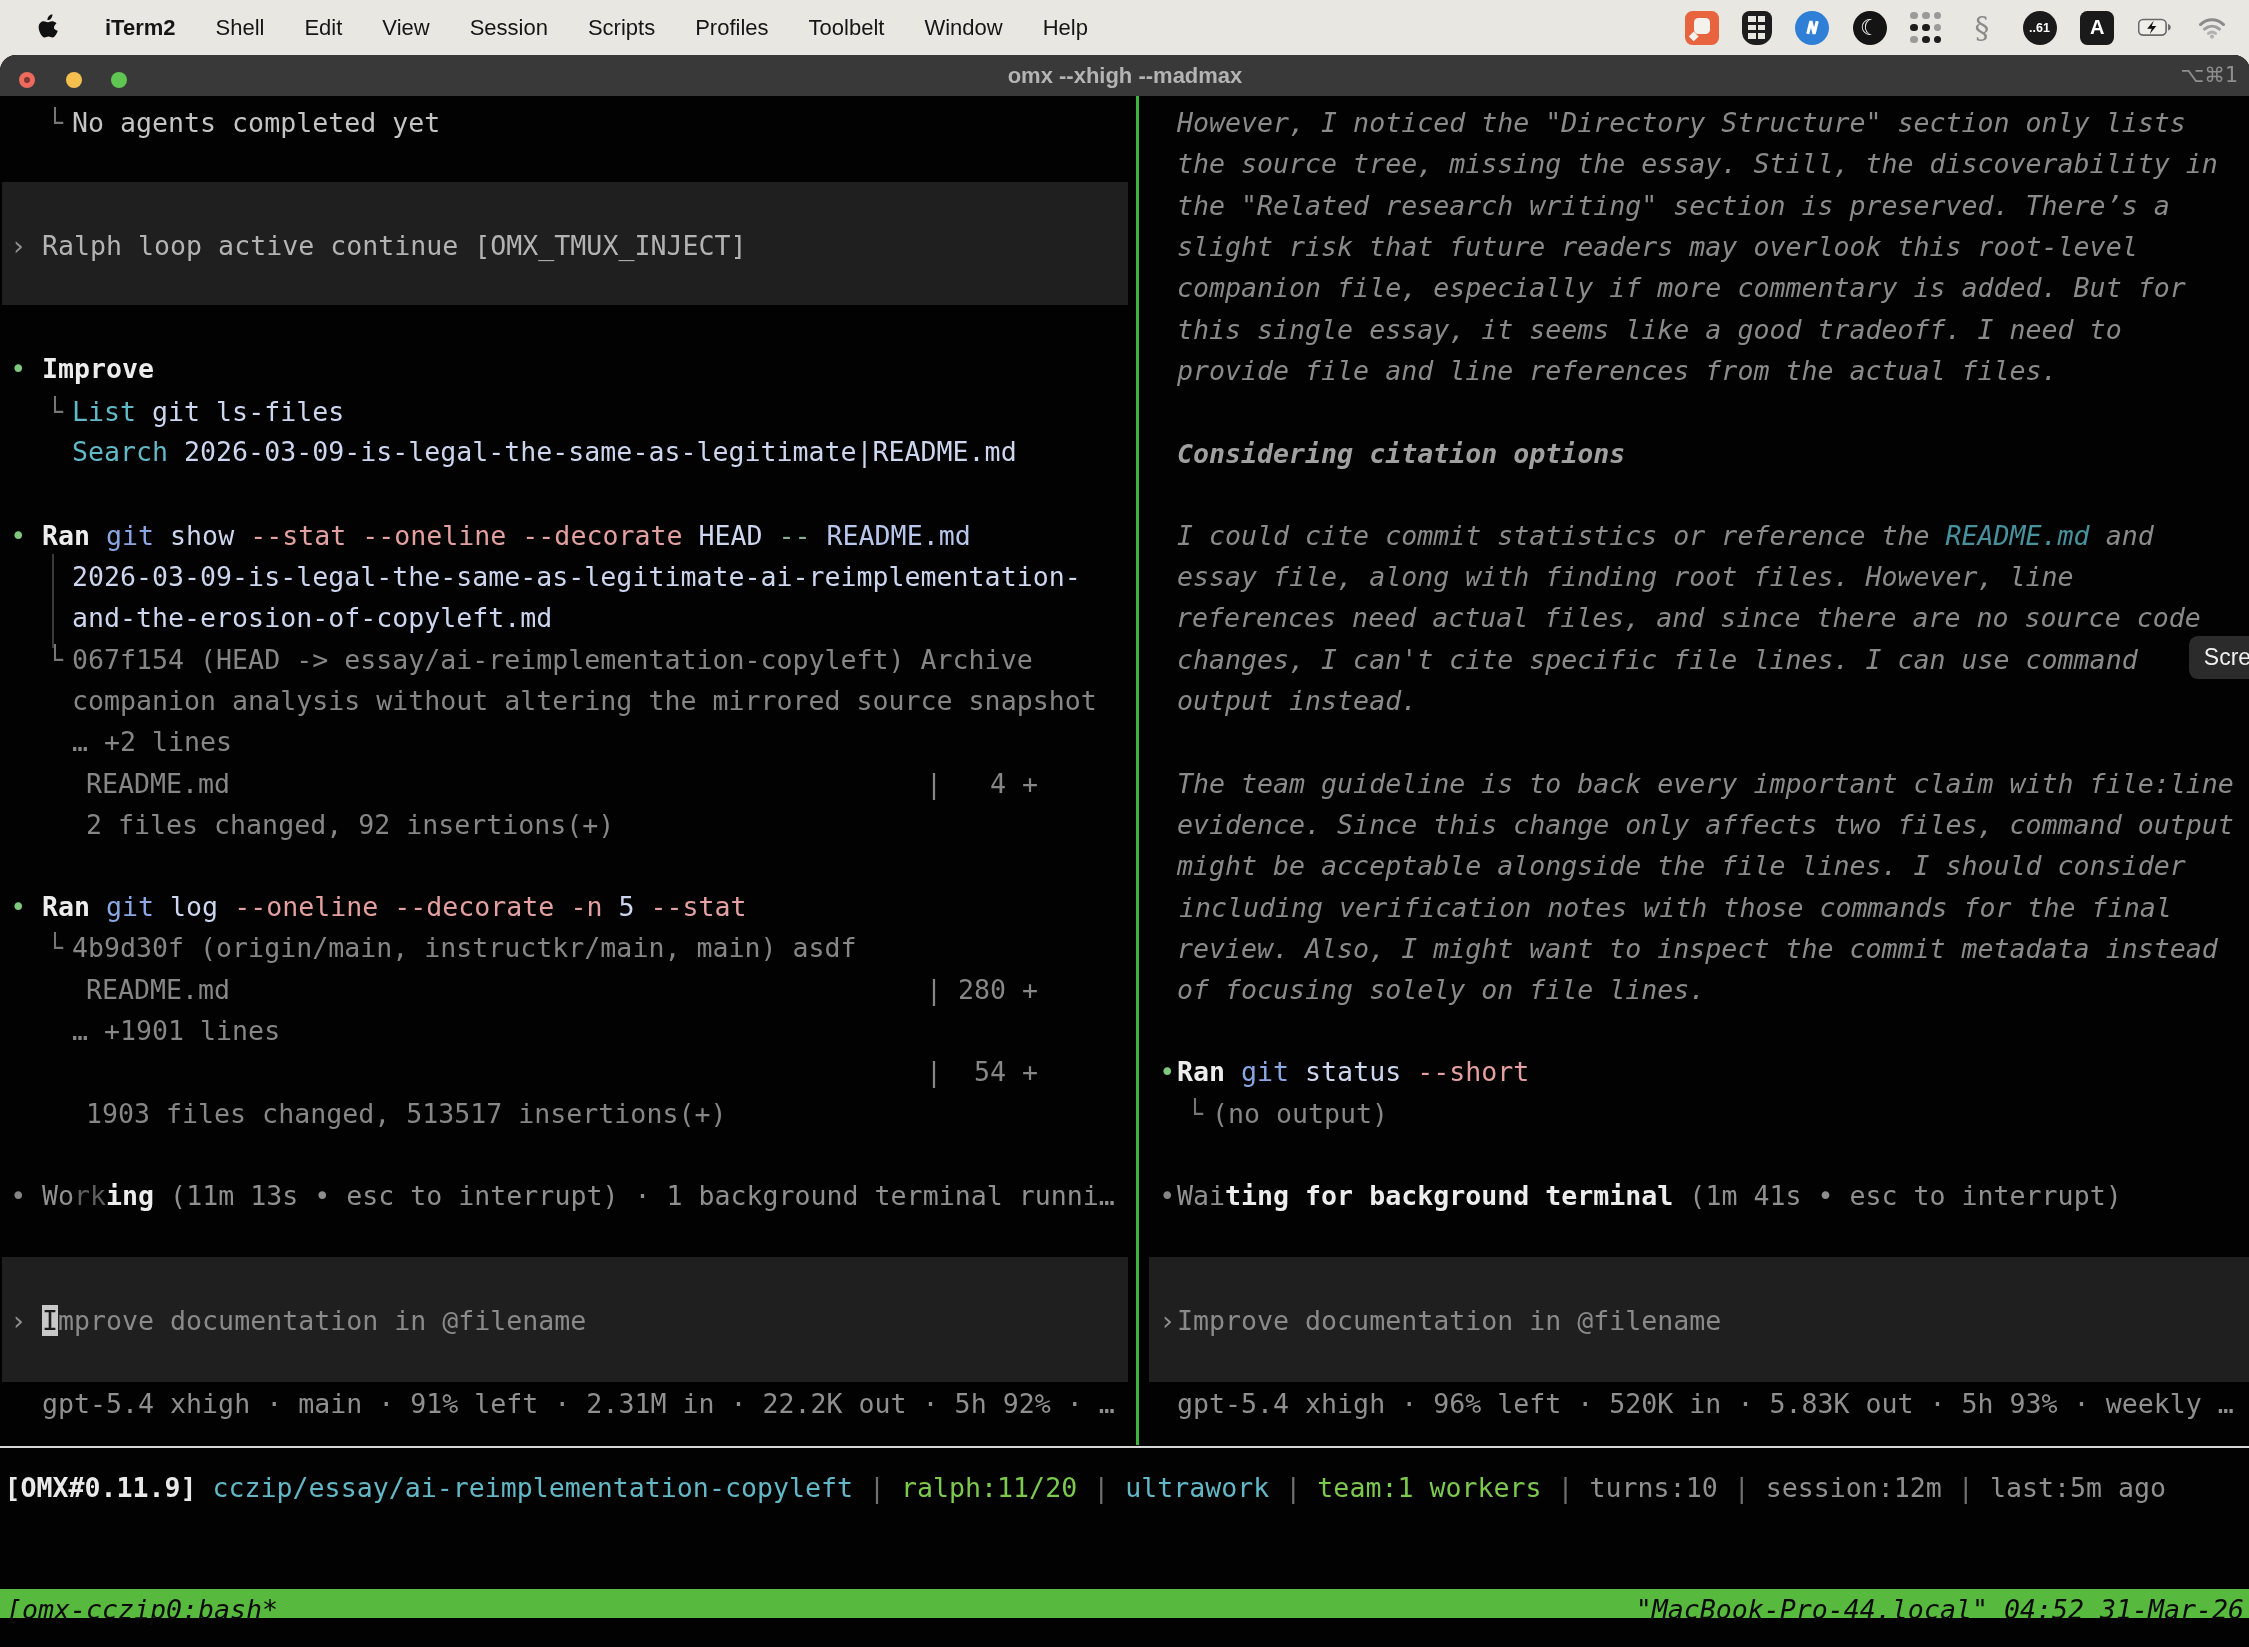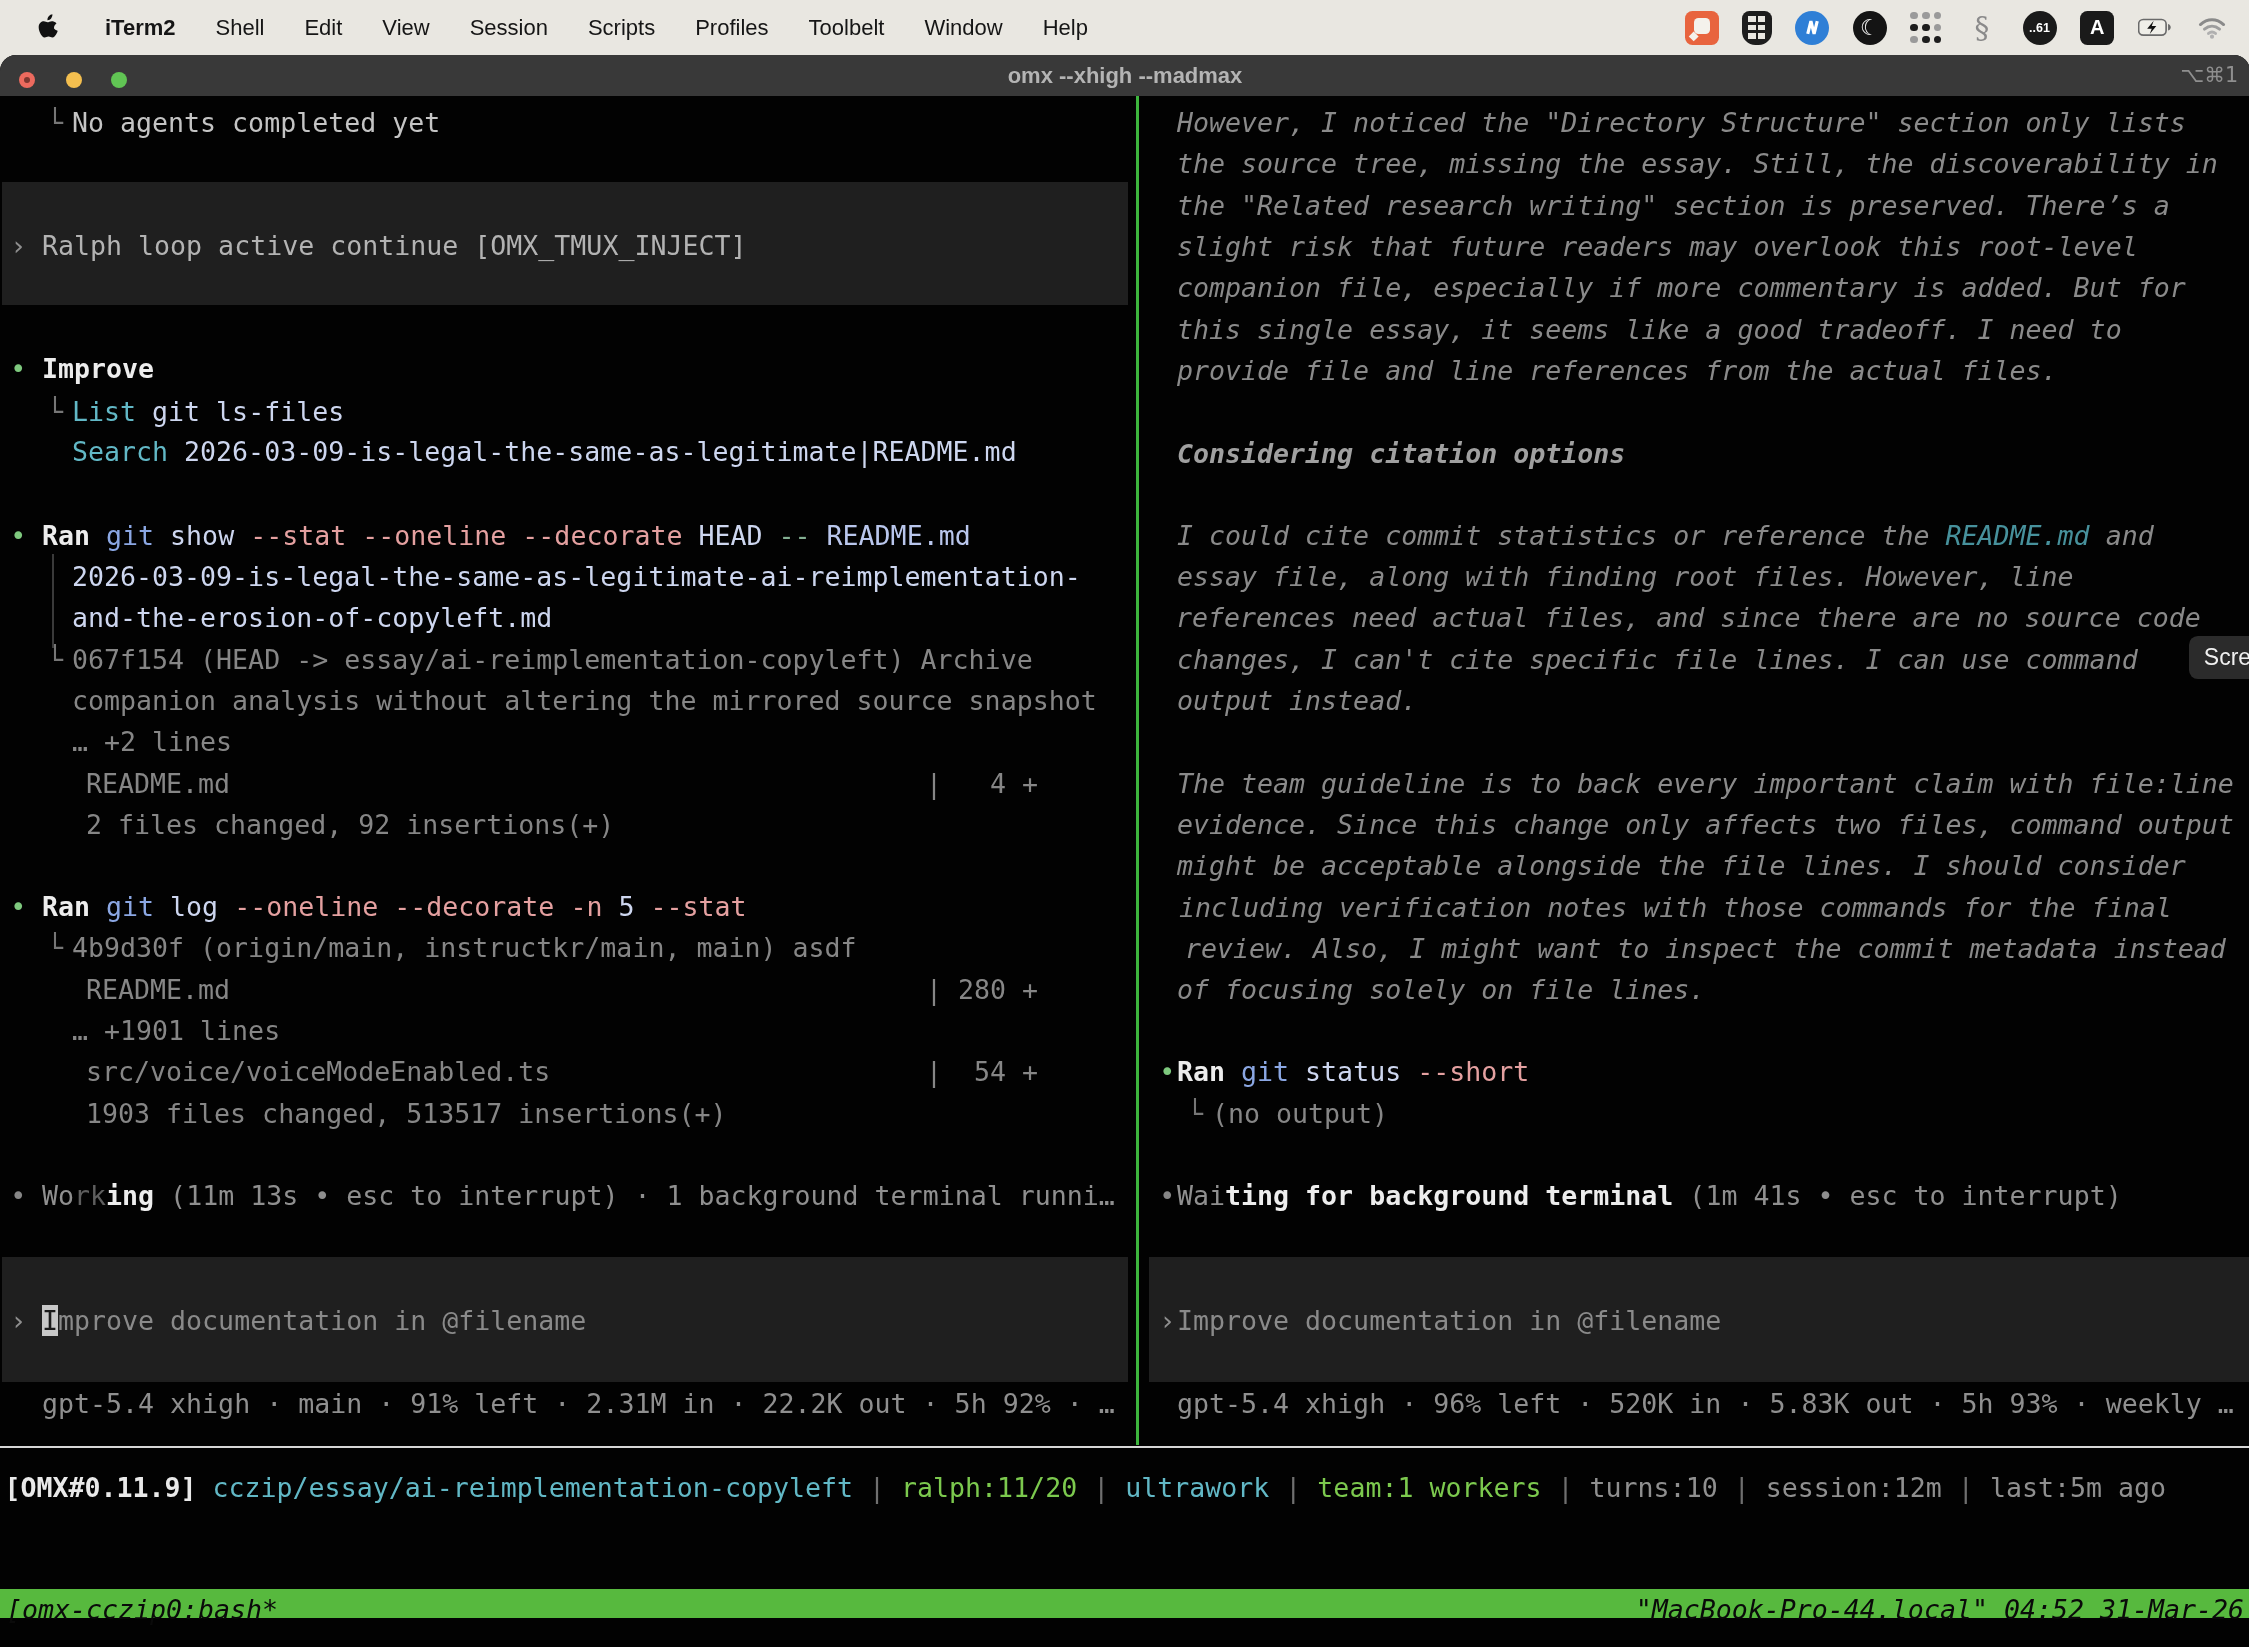--- a/index.html
+++ b/index.html
@@ -184,21 +184,21 @@
         <div class="tline" style="top: 501px;"><span class="chunk" style="left: 72px;"><span class="s-lav">and-the-erosion-of-copyleft.md</span></span></div>
         <div class="tline" style="top: 543px;"><span class="chunk" style="left: 47px;"><span class="s-tree">└</span></span><span class="chunk" style="left: 72px;"><span class="s-out">067f154 (HEAD -&gt; essay/ai-reimplementation-copyleft) Archive</span></span></div>
         <div class="tline" style="top: 584px;"><span class="chunk" style="left: 72px;"><span class="s-out">companion analysis without altering the mirrored source snapshot</span></span></div>
         <div class="tline" style="top: 625px;"><span class="chunk" style="left: 72px;"><span class="s-out">… +2 lines</span></span></div>
         <div class="tline" style="top: 667px;"><span class="chunk" style="left: 86px;"><span class="s-out">README.md</span></span><span class="chunk" style="left: 926px;"><span class="s-out">|   4 +</span></span></div>
         <div class="tline" style="top: 708px;"><span class="chunk" style="left: 86px;"><span class="s-out">2 files changed, 92 insertions(+)</span></span></div>
         <div class="tline" style="top: 790px;"><span class="chunk" style="left: 10.3px;"><span class="s-gb">•</span></span><span class="chunk" style="left: 42px;"><span class="s-wb">Ran </span><span class="s-blue">git </span><span class="s-lav">log </span><span class="s-pink">--oneline </span><span class="s-pink">--decorate </span><span class="s-pink">-n </span><span class="s-lav">5 </span><span class="s-pink">--stat</span></span></div>
         <div class="tline" style="top: 831px;"><span class="chunk" style="left: 47px;"><span class="s-tree">└</span></span><span class="chunk" style="left: 72px;"><span class="s-out">4b9d30f (origin/main, instructkr/main, main) asdf</span></span></div>
         <div class="tline" style="top: 873px;"><span class="chunk" style="left: 86px;"><span class="s-out">README.md</span></span><span class="chunk" style="left: 926px;"><span class="s-out">| 280 +</span></span></div>
         <div class="tline" style="top: 914px;"><span class="chunk" style="left: 72px;"><span class="s-out">… +1901 lines</span></span></div>
-        <div class="tline" style="top: 955px;"><span class="chunk" style="left: 86px;"><span class="s-out">src/voice/voiceModeEnabled.ts</span></span><span class="chunk" style="left: 926px;"><span class="s-out">|  54 +</span></span></div>
+        <div class="tline" style="top: 955px;"><span class="chunk" style="left: 926px;"><span class="s-out">|  54 +</span></span></div>
         <div class="tline" style="top: 997px;"><span class="chunk" style="left: 86px;"><span class="s-out">1903 files changed, 513517 insertions(+)</span></span></div>
         <div class="tline" style="top: 1079px;"><span class="chunk" style="left: 10.3px;"><span class="s-out">•</span></span><span class="chunk" style="left: 42px;"><span class="s-g">Wo</span><span class="s-dim">rk</span><span class="s-wb">ing</span><span class="s-g"> (11m 13s • esc to interrupt) · 1 background terminal runni…</span></span></div>
         <div class="tline" style="top: 1204px;"><span class="chunk" style="left: 10.3px;"><span class="s-g">›</span></span><span class="chunk" style="left: 42px;"><span class="s-cursor">I</span><span class="s-ph">mprove documentation in @filename</span></span></div>
         <div class="tline" style="top: 1287px; padding-left: 32px;"><span class="chunk" style="left: 42px;"><span class="s-g">gpt-5.4 xhigh · main · 91% left · 2.31M in · 22.2K out · 5h 92% · …</span></span></div>
       </div>
   </div>
 
   <div id="divider"></div>
 
   <div id="right-pane" class="pane">
@@ -214,21 +214,21 @@
         <div class="tline" style="top: 337px;"><span class="chunk" style="left: 28px;"><span class="s-itb">Considering citation options</span></span></div>
         <div class="tline" style="top: 419px;"><span class="chunk" style="left: 28px;"><span class="s-it">I could cite commit statistics or reference the </span><span class="s-itteal">README.md</span><span class="s-it"> and</span></span></div>
         <div class="tline" style="top: 460px;"><span class="chunk" style="left: 28px;"><span class="s-it">essay file, along with finding root files. However, line</span></span></div>
         <div class="tline" style="top: 501px;"><span class="chunk" style="left: 27px;"><span class="s-it">references need actual files, and since there are no source code</span></span></div>
         <div class="tline" style="top: 543px;"><span class="chunk" style="left: 28px;"><span class="s-it">changes, I can't cite specific file lines. I can use command</span></span></div>
         <div class="tline" style="top: 584px;"><span class="chunk" style="left: 28px;"><span class="s-it">output instead.</span></span></div>
         <div class="tline" style="top: 667px;"><span class="chunk" style="left: 28px;"><span class="s-it">The team guideline is to back every important claim with file:line</span></span></div>
         <div class="tline" style="top: 708px;"><span class="chunk" style="left: 28px;"><span class="s-it">evidence. Since this change only affects two files, command output</span></span></div>
         <div class="tline" style="top: 749px;"><span class="chunk" style="left: 28px;"><span class="s-it">might be acceptable alongside the file lines. I should consider</span></span></div>
         <div class="tline" style="top: 791px;"><span class="chunk" style="left: 30px;"><span class="s-it">including verification notes with those commands for the final</span></span></div>
-        <div class="tline" style="top: 832px;"><span class="chunk" style="left: 36px; text-align: right;"><span class="s-it">review. Also, I might want to inspect the commit metadata instead</span></span></div>
+        <div class="tline" style="top: 832px;"><span class="chunk" style="left: 28px; text-align: right;"><span class="s-it">review. Also, I might want to inspect the commit metadata instead</span></span></div>
         <div class="tline" style="top: 873px;"><span class="chunk" style="left: 28px;"><span class="s-it">of focusing solely on file lines.</span></span></div>
         <div class="tline" style="top: 955px;"><span class="chunk" style="left: 10.3px;"><span class="s-gb">•</span></span><span class="chunk" style="left: 28px;"><span class="s-wb">Ran </span><span class="s-blue">git </span><span class="s-lav">status </span><span class="s-pink">--short</span></span></div>
         <div class="tline" style="top: 997px;"><span class="chunk" style="left: 38px;"><span class="s-tree">└</span></span><span class="chunk" style="left: 63px;"><span class="s-out">(no output)</span></span></div>
         <div class="tline" style="top: 1079px;"><span class="chunk" style="left: 10.3px;"><span class="s-out">•</span></span><span class="chunk" style="left: 28px;"><span class="s-g">Wai</span><span class="s-wb">ting for background terminal</span><span class="s-g"> (1m 41s • esc to interrupt)</span></span></div>
         <div class="tline" style="top: 1204px;"><span class="chunk" style="left: 10.3px;"><span class="s-g">›</span></span><span class="chunk" style="left: 28px;"><span class="s-ph">Improve documentation in @filename</span></span></div>
         <div class="tline" style="top: 1287px;"><span class="chunk" style="left: 28px;"><span class="s-g">gpt-5.4 xhigh · 96% left · 520K in · 5.83K out · 5h 93% · weekly …</span></span></div>
       </div>
   </div>
 
   <div id="separator"></div>

